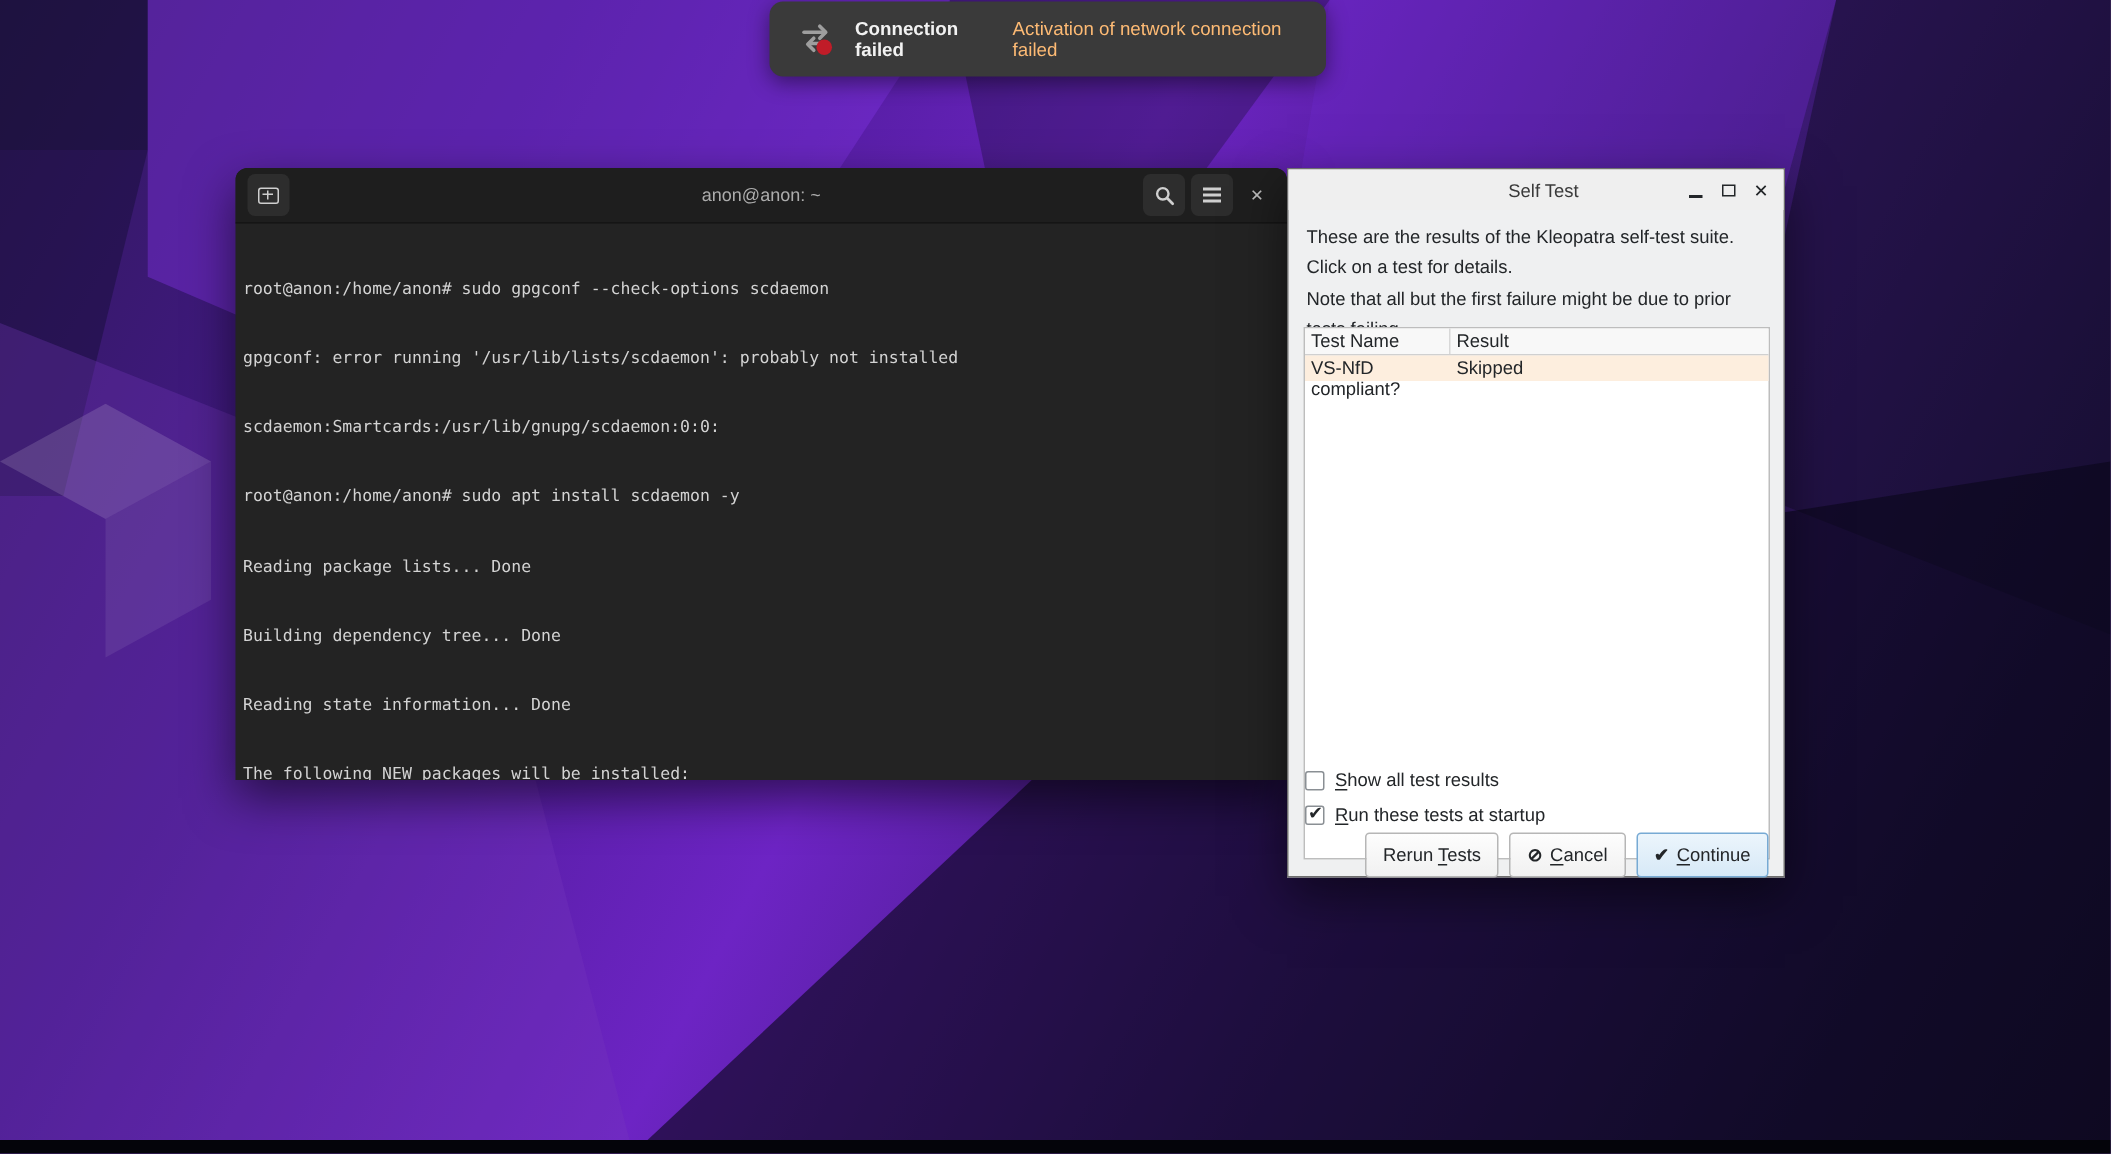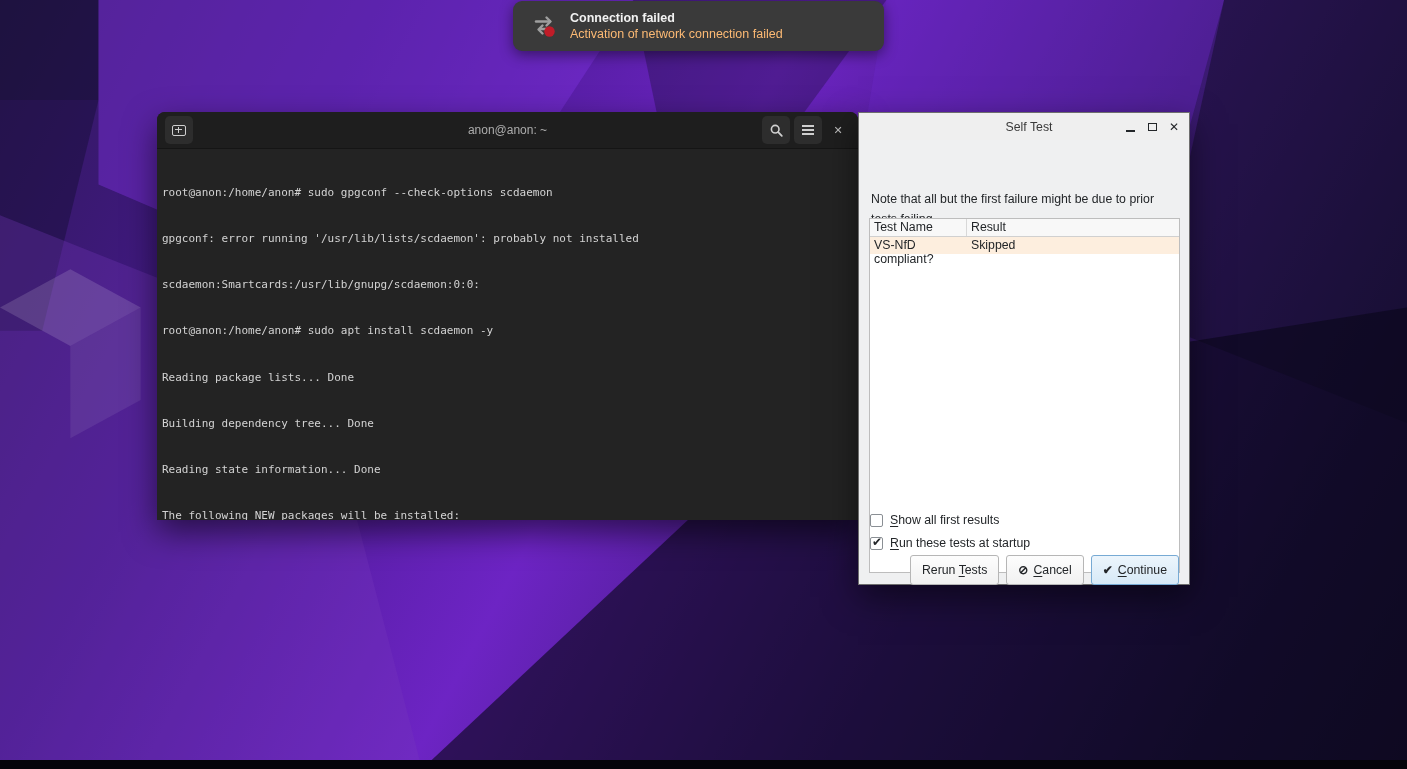--- a/index.html
+++ b/index.html
@@ -22,21 +22,21 @@
   .f10{ clip-path:polygon(5% 45%,10% 40%,10% 52%,5% 57%); background:rgba(255,255,255,.08); }
   .f11{ clip-path:polygon(22% 62%,45% 30%,60% 55%); background:rgba(0,0,0,.12); }
   .bottom-bar { position:absolute; left:0; right:0; bottom:0; height:9px; background:#04040a; }
 
   
   .toast { position:absolute; left:513px; top:1px; width:371px; height:50px;
     background:#3a3a3a; border-radius:9px; display:flex; align-items:center;
     box-shadow:0 4px 14px rgba(0,0,0,.45); }
   .toast-icon { width:26px; height:26px; margin:0 12px 0 19px; position:relative; flex:0 0 auto; }
   .toast-icon svg { display:block; }
-  .toast-text { display:flex; flex-direction:column; gap:2px; }
+  .toast-text { display:flex; flex-direction:row; gap:2px; }
   .toast-title { font-size:12.5px; font-weight:bold; color:#f2f2f2; }
   .toast-msg { font-size:12.5px; color:#fdba74; }
 
   
   .term { position:absolute; left:157px; top:112px; width:701px; height:408px;
     background:#232323; border-radius:8px 8px 0 0; box-shadow:0 12px 32px rgba(0,0,0,.55);
     overflow:hidden; }
   .term-header { height:37px; background:#1e1e1e; border-bottom:1px solid #151515;
     display:flex; align-items:center; position:relative;gap:18px; }
   .term-title { position:absolute; left:0; right:0; text-align:center; color:#acacac;
@@ -187,36 +187,37 @@
         </span>
       <span class="ctrl ctrl-max">
           <i></i>
         </span>
       <span class="ctrl">
           <span>✕</span>
         </span>
     </div>
   </div>
 
+  <p class="dlg-intro">These are the results of the Kleopatra self-test suite. Click on a test for details.</p>
   <p class="dlg-note">Note that all but the first failure might be due to prior tests failing.</p>
 
   <div class="dlg-table">
     <div class="tbl-head">
       <div class="c1">Test Name</div>
       <div class="c2">Result</div>
     </div>
     <div class="tbl-row">
       <div class="c1">VS-NfD compliant?</div>
       <div class="c2">Skipped</div>
     </div>
   </div>
 
   <div class="cb-row show-all">
     <span class="cb-box"></span>
-    <label><span></span><span class="mn">S</span><span>how all first results</span></label>
+    <label><span></span><span class="mn">S</span><span>how all test results</span></label>
   </div>
   <div class="cb-row run-startup">
     <span class="cb-box">
         <span class="mark">✔</span>
       </span>
     <label><span></span><span class="mn">R</span><span>un these tests at startup</span></label>
   </div>
 
   <div class="btn-row">
     <button class="btn">

